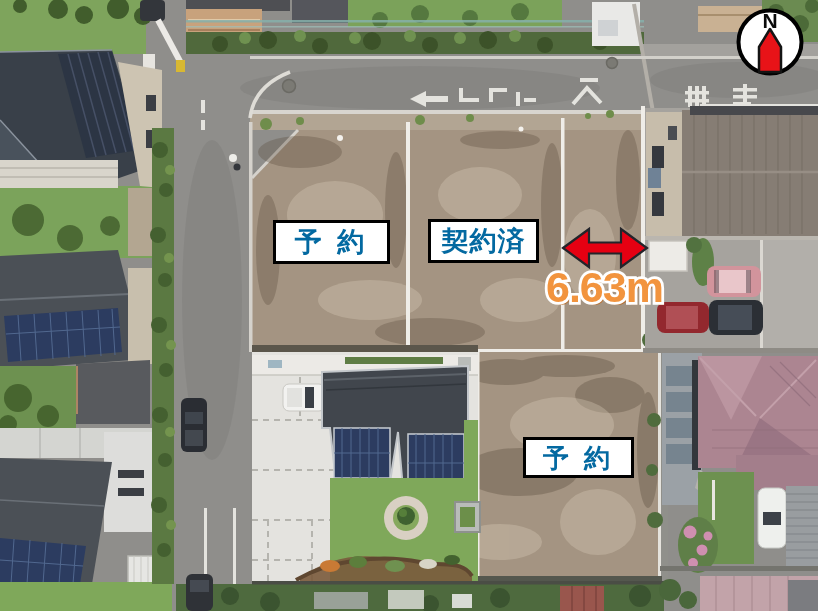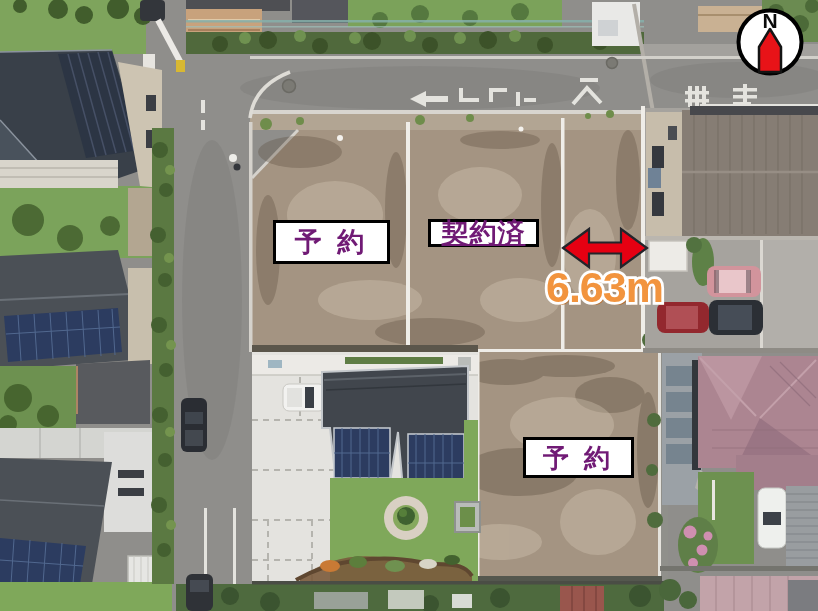--- a/index.html
+++ b/index.html
@@ -1,20 +1,20 @@
 <!DOCTYPE html>
 <html><head>
 <meta charset="utf-8">
 <style>
   html,body{margin:0;padding:0;background:#666;font-family:"Liberation Sans",sans-serif;}
   #stage{position:relative;width:818px;height:611px;overflow:hidden;background:#8f8e8b;}
   #stage svg{display:block;}
   .scene{position:absolute;left:0;top:0;}
   .lot-label{position:absolute;box-sizing:border-box;background:#ffffff;border:3px solid #000;
-    display:flex;align-items:center;justify-content:center;font-weight:700;color:#701a75;
+    display:flex;align-items:center;justify-content:center;font-weight:700;color:#0369a1;
     font-size:27px;line-height:1;letter-spacing:1px;white-space:pre;}
   .overlay{position:absolute;}
   svg text{font-family:"Liberation Sans",sans-serif;}
   .meas-text{font-weight:700;font-size:43px;letter-spacing:-1px;}
   .compass-n{font-weight:700;font-size:21px;}
 </style>
 </head>
 <body>
 
 <div id="stage">
@@ -487,21 +487,21 @@
     <rect x="185" y="430" width="18" height="16" fill="#43484f"></rect>
     <rect x="186" y="574" width="27" height="37" rx="6" fill="#2f3237"></rect>
     <rect x="190" y="580" width="19" height="12" fill="#454a52"></rect>
     <circle cx="233" cy="158" r="4" fill="#eeede9"></circle>
     <circle cx="237" cy="167" r="3.5" fill="#33363b"></circle>
   </g>
 </svg>
 
 <div class="lot-label" style="left:273px;top:220px;width:117px;height:44px;letter-spacing:4px;">予 約</div>
 
-<div class="lot-label" style="left:428px;top:219px;width:111px;height:28px;text-decoration:underline;">契約済</div>
+<div class="lot-label" style="left:428px;top:219px;width:111px;height:44px;">契約済</div>
 
 <div class="lot-label" style="left:523px;top:437px;width:111px;height:41px;font-size:26px;letter-spacing:4px;">予 約</div>
 
 <svg class="overlay" style="left:555px;top:222px;" width="100" height="52" viewBox="0 0 100 52">
   <polygon points="8,26 34,7 34,20.5 66,20.5 66,7 92,26 66,45 66,31.5 34,31.5 34,45" stroke="#23242a" stroke-width="2.2" fill="#e60012"></polygon>
 </svg>
 
 <svg class="overlay" style="left:538px;top:262px;" width="150" height="52" viewBox="0 0 150 52">
   <text x="10.5" y="42.5" class="meas-text" opacity=".85" fill="#bc6a22">6.63m</text>
   <text x="8" y="40" class="meas-text" paint-order="stroke" stroke="#ffffff" stroke-width="5.5" fill="#f2943e">6.63m</text>

